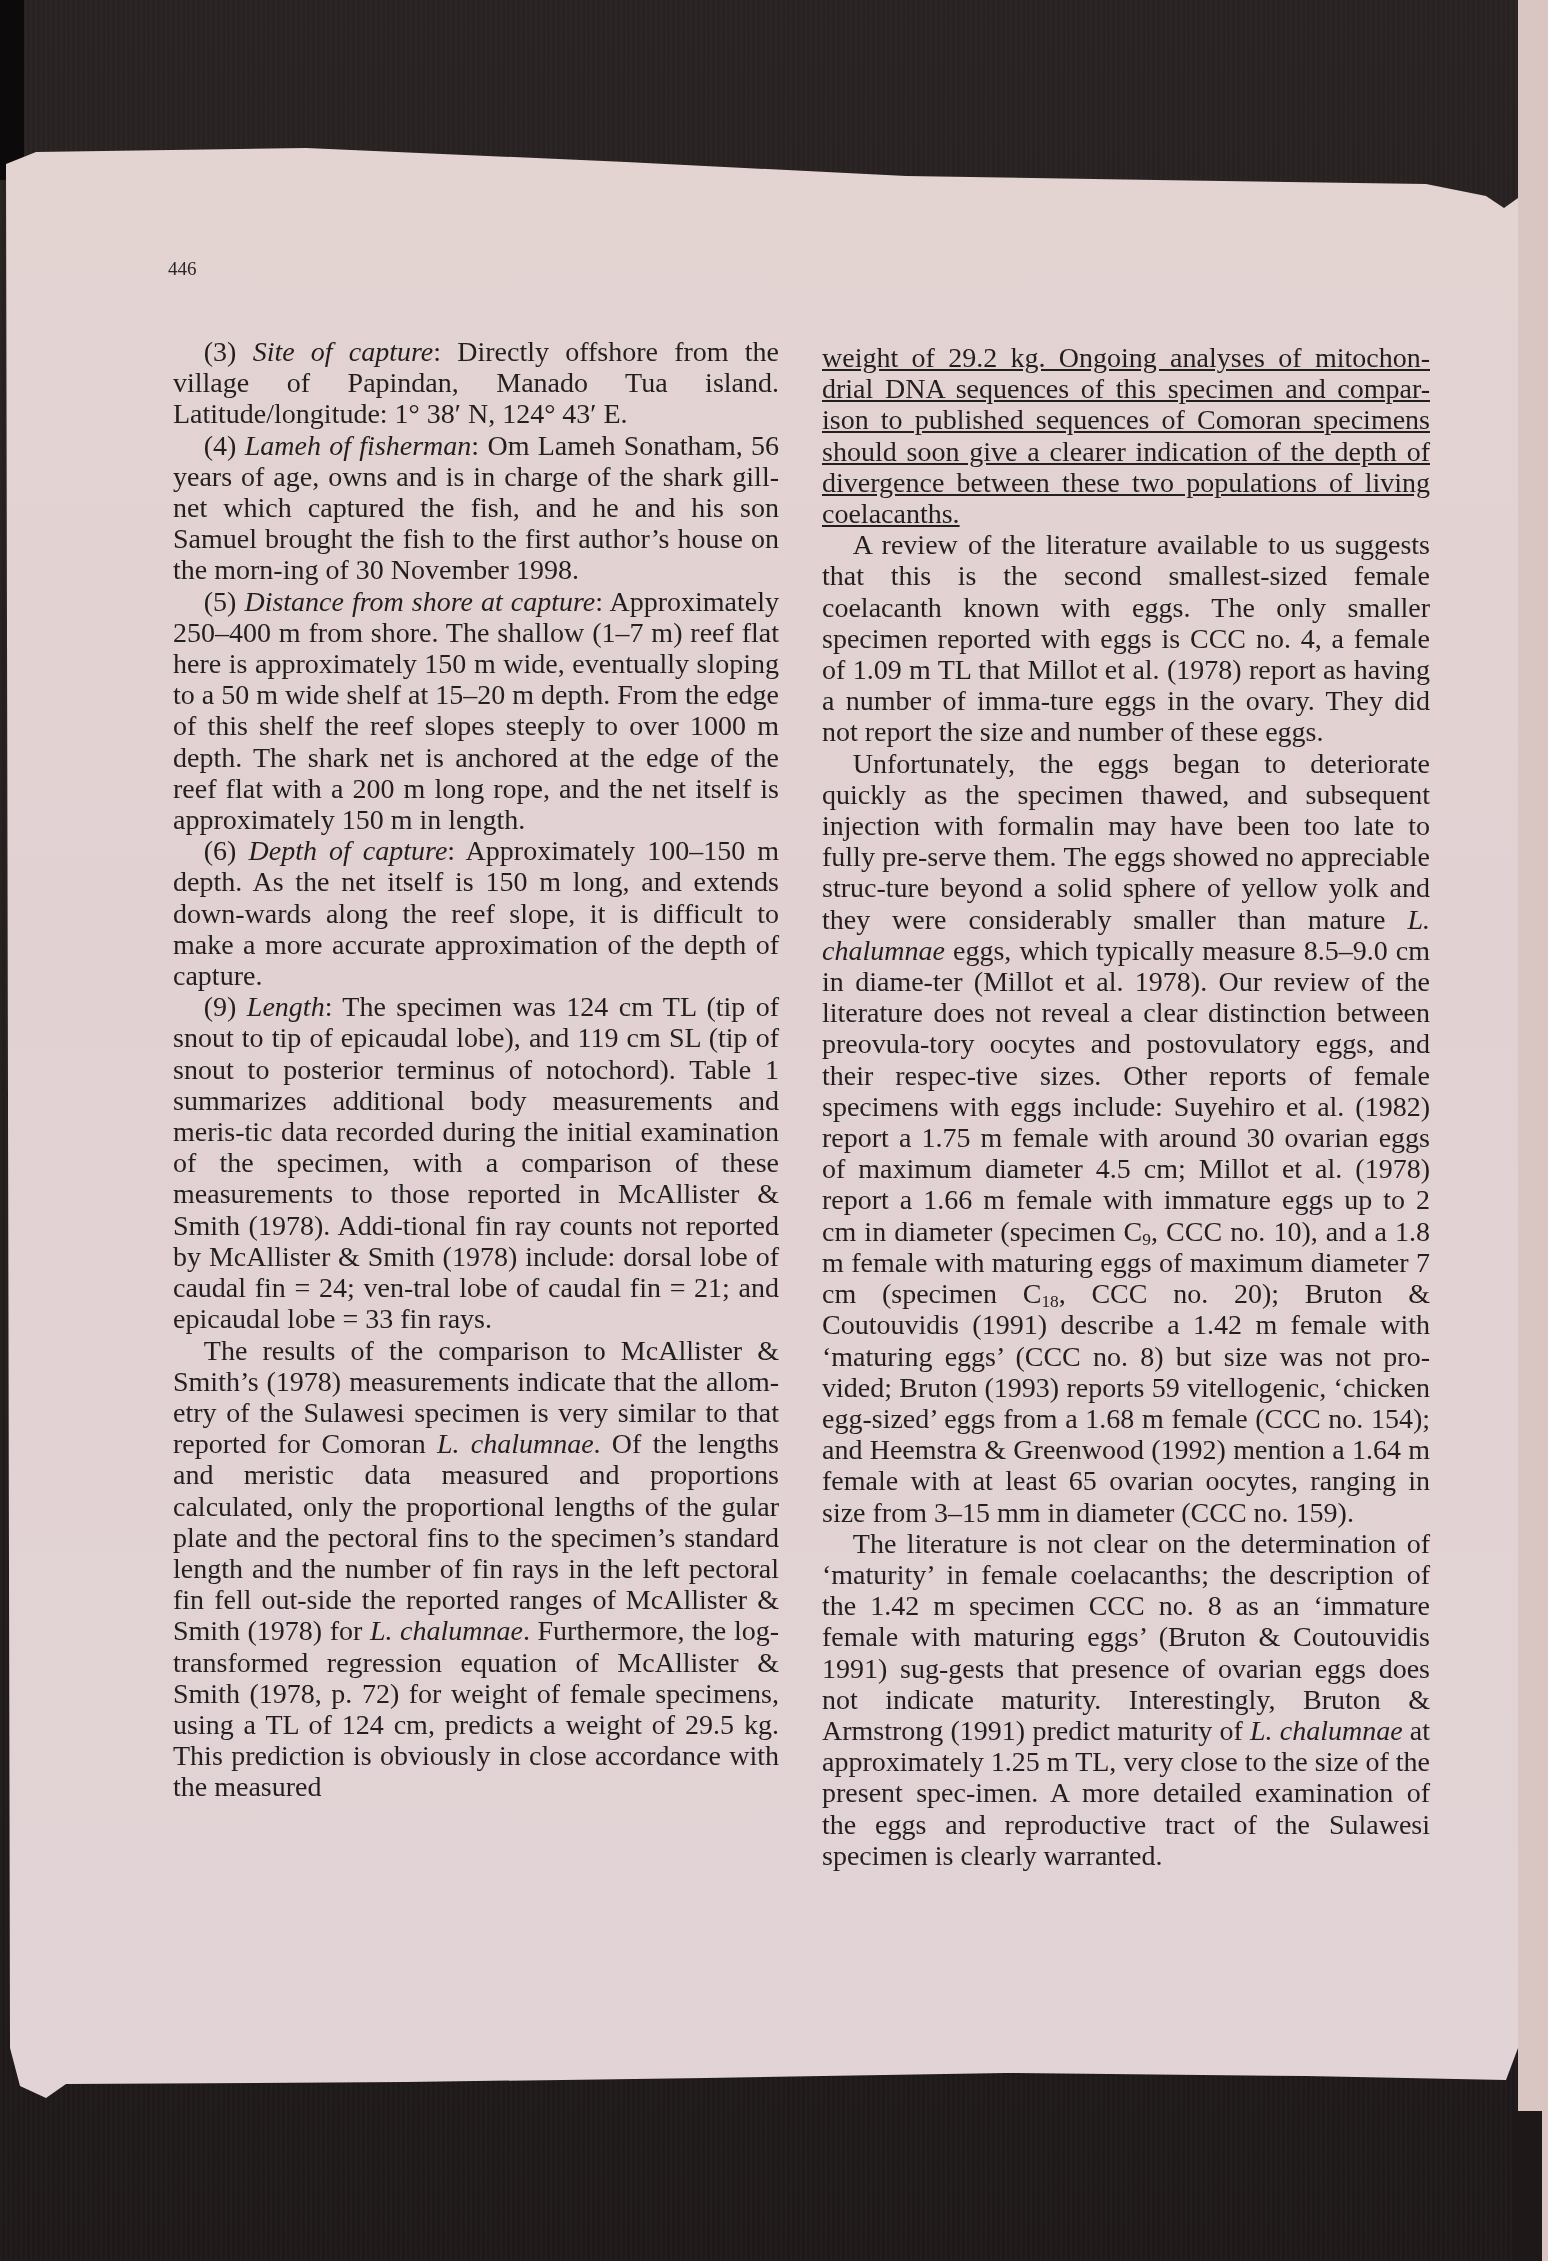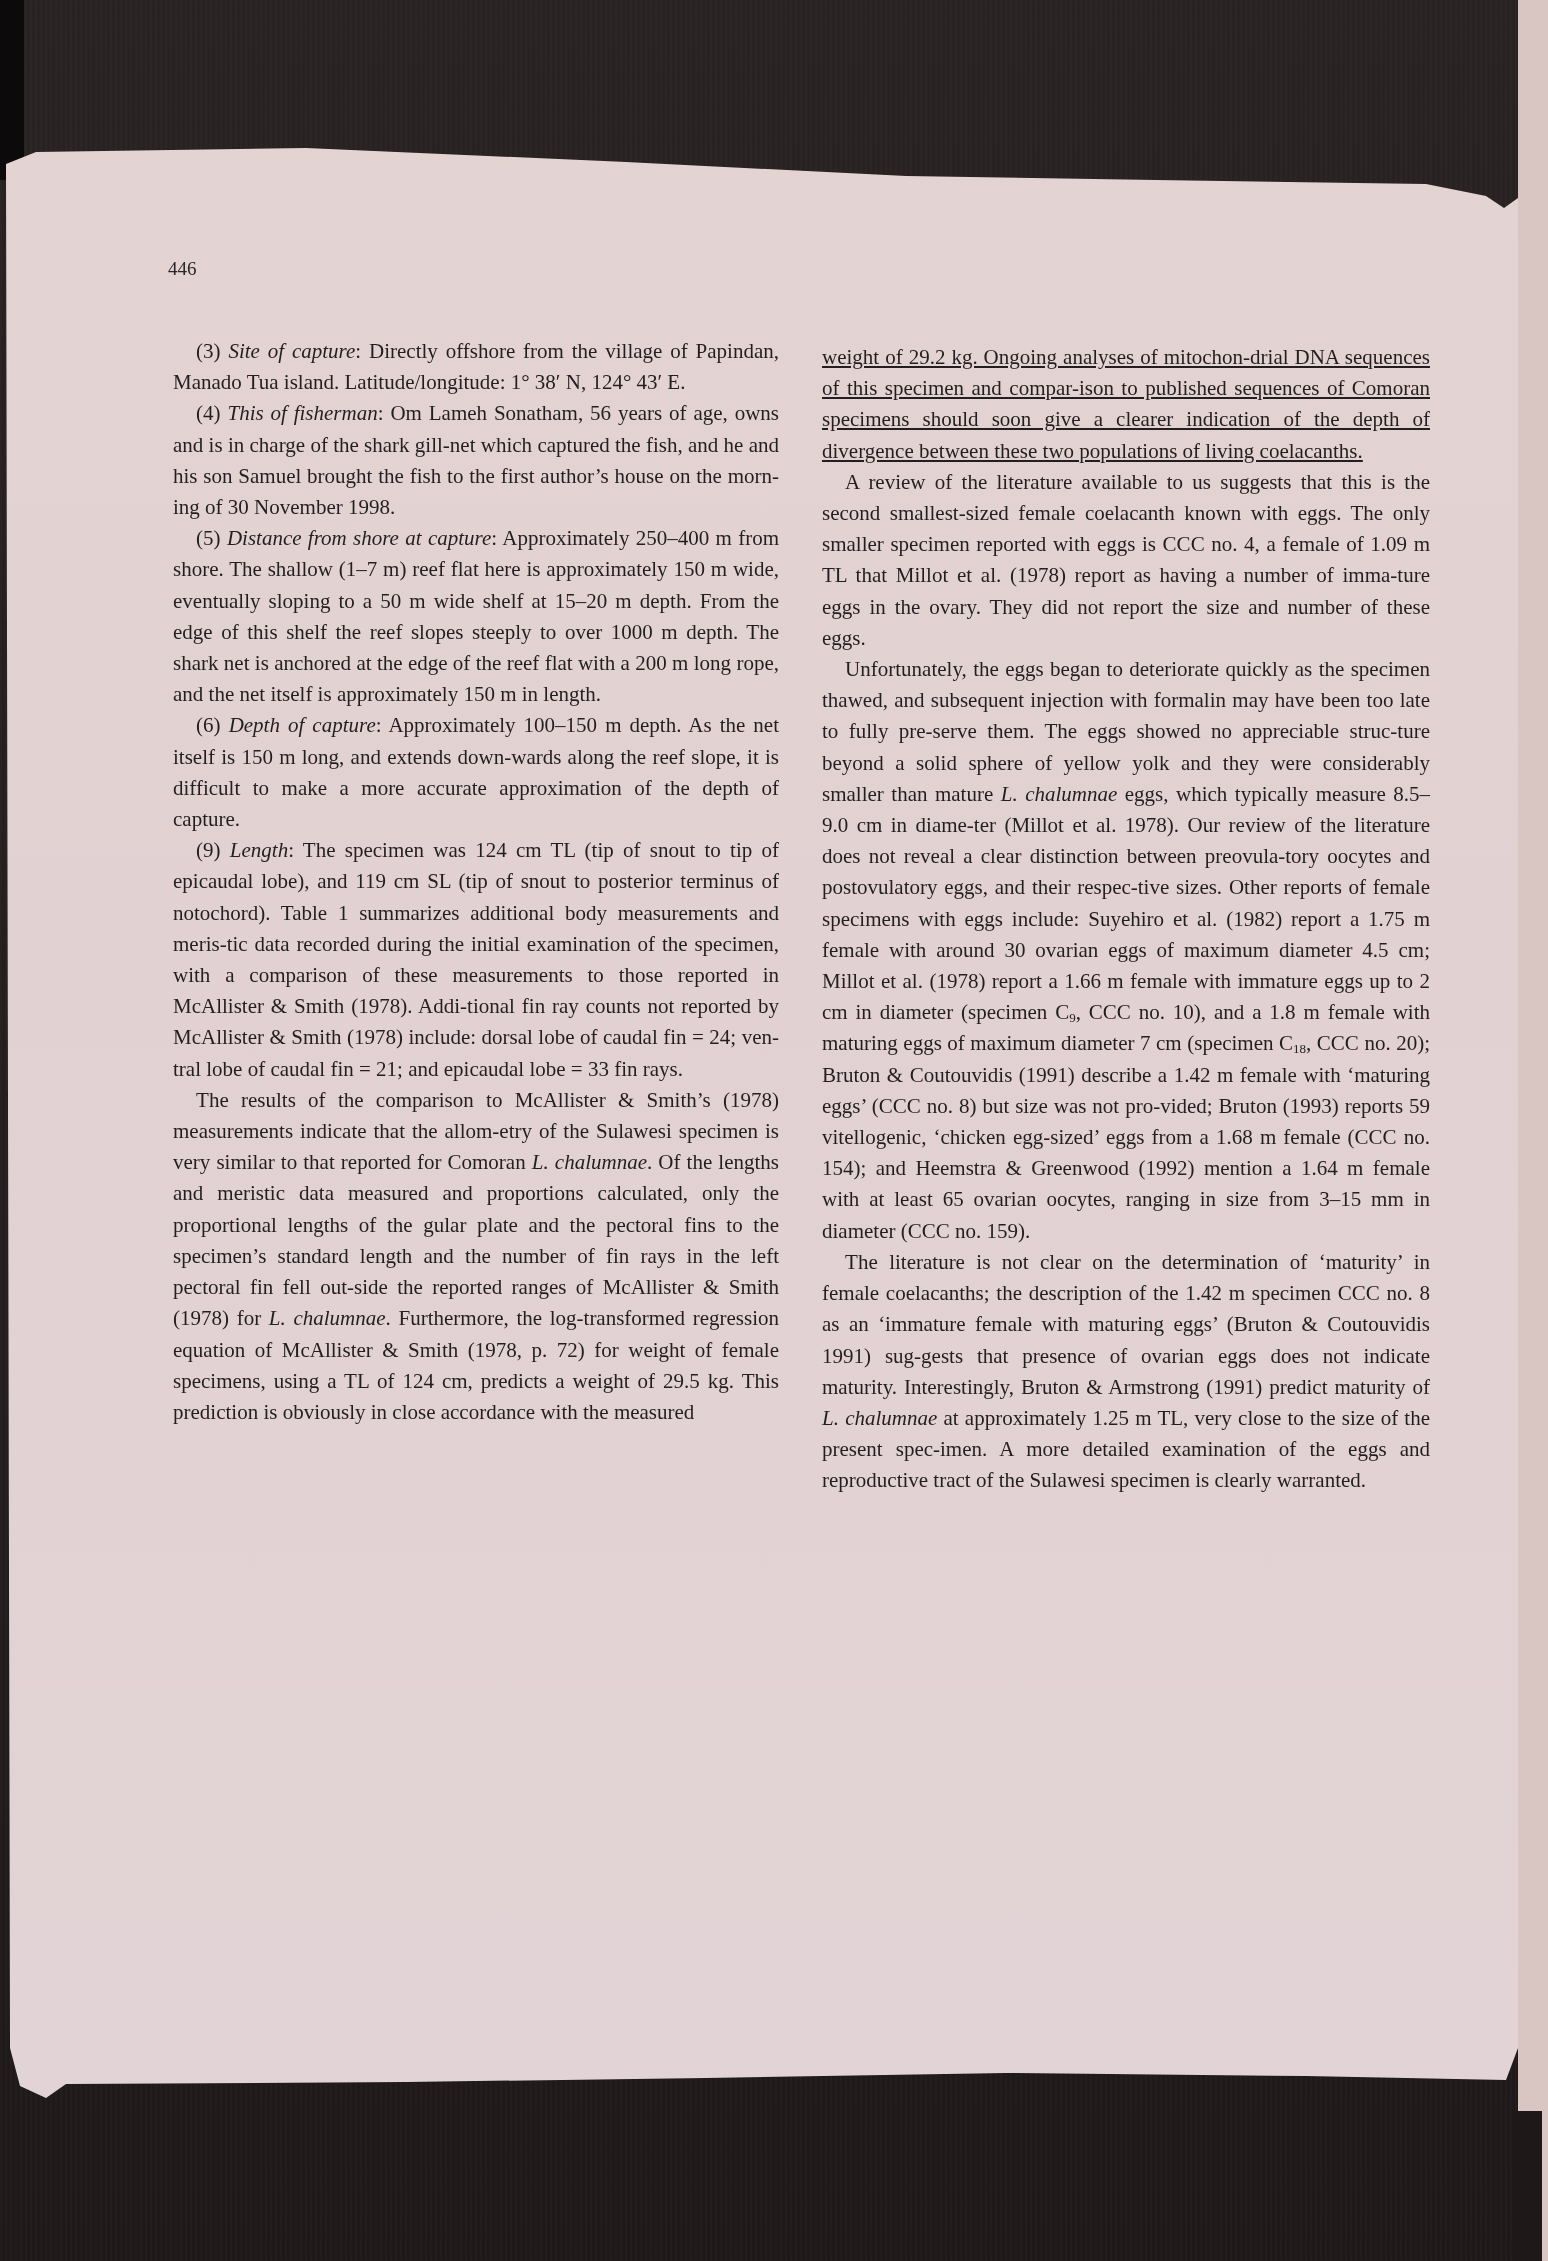--- a/index.html
+++ b/index.html
@@ -61,21 +61,21 @@
       position: absolute;
       left: 168px;
       top: 258px;
       font-size: 19px;
       color: #2a2526;
     }
     .column {
       position: absolute;
       top: 336px;
       width: 606px;
-      font-size: 21px;
+      font-size: 28px;
       line-height: 31.2px;
       color: #231e1f;
       text-align: justify;
       hyphens: manual;
     }
     .col-left { left: 173px; }
     .col-right { left: 822px; top: 342px; width: 608px; }
     .para {
       margin: 0;
       text-indent: 1.1em;
@@ -92,21 +92,21 @@
 <div class="backdrop-left-shadow"></div>
 <div class="right-strip"></div>
 <div class="right-strip-shadow-bottom"></div>
 
 <div class="page"></div>
 
 <div class="page-number">446</div>
 
 <div class="column col-left" id="col-left">
     <p class="para"><span>(3) </span><span class="lead">Site of capture</span><span>: Directly offshore from the village of Papindan, Manado Tua island. Latitude/longitude: 1° 38′ N, 124° 43′ E.</span></p>
-    <p class="para"><span>(4) </span><span class="lead">This of fisherman</span><span>: Om Lameh Sonatham, 56 years of age, owns and is in charge of the shark gill-net which captured the fish, and he and his son Samuel brought the fish to the first author’s house on the morn-ing of 30 November 1998.</span></p>
+    <p class="para"><span>(4) </span><span class="lead">Lameh of fisherman</span><span>: Om Lameh Sonatham, 56 years of age, owns and is in charge of the shark gill-net which captured the fish, and he and his son Samuel brought the fish to the first author’s house on the morn-ing of 30 November 1998.</span></p>
     <p class="para"><span>(5) </span><span class="lead">Distance from shore at capture</span><span>: Approximately 250–400 m from shore. The shallow (1–7 m) reef flat here is approximately 150 m wide, eventually sloping to a 50 m wide shelf at 15–20 m depth. From the edge of this shelf the reef slopes steeply to over 1000 m depth. The shark net is anchored at the edge of the reef flat with a 200 m long rope, and the net itself is approximately 150 m in length.</span></p>
     <p class="para"><span>(6) </span><span class="lead">Depth of capture</span><span>: Approximately 100–150 m depth. As the net itself is 150 m long, and extends down-wards along the reef slope, it is difficult to make a more accurate approximation of the depth of capture.</span></p>
     <p class="para"><span>(9) </span><span class="lead">Length</span><span>: The specimen was 124 cm TL (tip of snout to tip of epicaudal lobe), and 119 cm SL (tip of snout to posterior terminus of notochord). Table 1 summarizes additional body measurements and meris-tic data recorded during the initial examination of the specimen, with a comparison of these measurements to those reported in McAllister &amp; Smith (1978). Addi-tional fin ray counts not reported by McAllister &amp; Smith (1978) include: dorsal lobe of caudal fin = 24; ven-tral lobe of caudal fin = 21; and epicaudal lobe = 33 fin rays.</span></p>
     <p class="para"><span>The results of the comparison to McAllister &amp; Smith’s (1978) measurements indicate that the allom-etry of the Sulawesi specimen is very similar to that reported for Comoran </span><em>L. chalumnae</em><span>. Of the lengths and meristic data measured and proportions calculated, only the proportional lengths of the gular plate and the pectoral fins to the specimen’s standard length and the number of fin rays in the left pectoral fin fell out-side the reported ranges of McAllister &amp; Smith (1978) for </span><em>L. chalumnae</em><span>. Furthermore, the log-transformed regression equation of McAllister &amp; Smith (1978, p. 72) for weight of female specimens, using a TL of 124 cm, predicts a weight of 29.5 kg. This prediction is obviously in close accordance with the measured</span></p>
   </div>
 <div class="column col-right" id="col-right">
     <p class="para no-indent"><span>weight of 29.2 kg. Ongoing analyses of mitochon-drial DNA sequences of this specimen and compar-ison to published sequences of Comoran specimens should soon give a clearer indication of the depth of divergence between these two populations of living coelacanths.</span></p>
     <p class="para"><span>A review of the literature available to us suggests that this is the second smallest-sized female coelacanth known with eggs. The only smaller specimen reported with eggs is CCC no. 4, a female of 1.09 m TL that Millot et al. (1978) report as having a number of imma-ture eggs in the ovary. They did not report the size and number of these eggs.</span></p>
     <p class="para"><span>Unfortunately, the eggs began to deteriorate quickly as the specimen thawed, and subsequent injection with formalin may have been too late to fully pre-serve them. The eggs showed no appreciable struc-ture beyond a solid sphere of yellow yolk and they were considerably smaller than mature </span><em>L. chalumnae</em><span> eggs, which typically measure 8.5–9.0 cm in diame-ter (Millot et al. 1978). Our review of the literature does not reveal a clear distinction between preovula-tory oocytes and postovulatory eggs, and their respec-tive sizes. Other reports of female specimens with eggs include: Suyehiro et al. (1982) report a 1.75 m female with around 30 ovarian eggs of maximum diameter 4.5 cm; Millot et al. (1978) report a 1.66 m female with immature eggs up to 2 cm in diameter (specimen C</span><sub>9</sub><span>, CCC no. 10), and a 1.8 m female with maturing eggs of maximum diameter 7 cm (specimen C</span><sub>18</sub><span>, CCC no. 20); Bruton &amp; Coutouvidis (1991) describe a 1.42 m female with ‘maturing eggs’ (CCC no. 8) but size was not pro-vided; Bruton (1993) reports 59 vitellogenic, ‘chicken egg-sized’ eggs from a 1.68 m female (CCC no. 154); and Heemstra &amp; Greenwood (1992) mention a 1.64 m female with at least 65 ovarian oocytes, ranging in size from 3–15 mm in diameter (CCC no. 159).</span></p>
     <p class="para"><span>The literature is not clear on the determination of ‘maturity’ in female coelacanths; the description of the 1.42 m specimen CCC no. 8 as an ‘immature female with maturing eggs’ (Bruton &amp; Coutouvidis 1991) sug-gests that presence of ovarian eggs does not indicate maturity. Interestingly, Bruton &amp; Armstrong (1991) predict maturity of </span><em>L. chalumnae</em><span> at approximately 1.25 m TL, very close to the size of the present spec-imen. A more detailed examination of the eggs and reproductive tract of the Sulawesi specimen is clearly warranted.</span></p>

